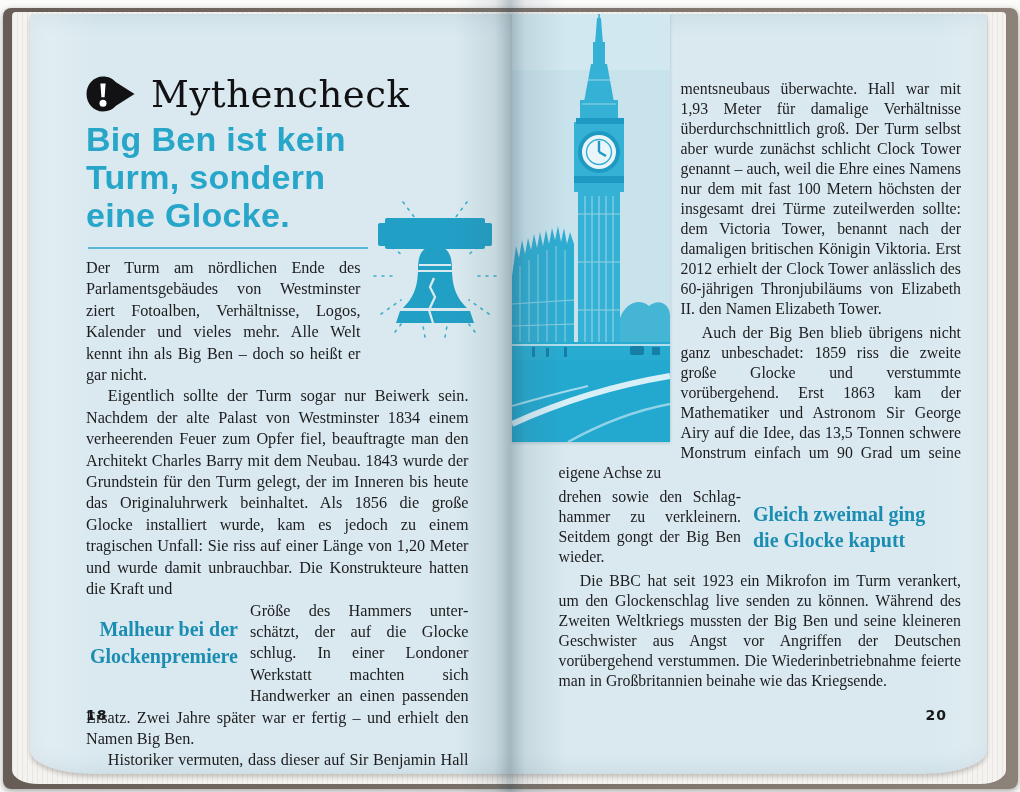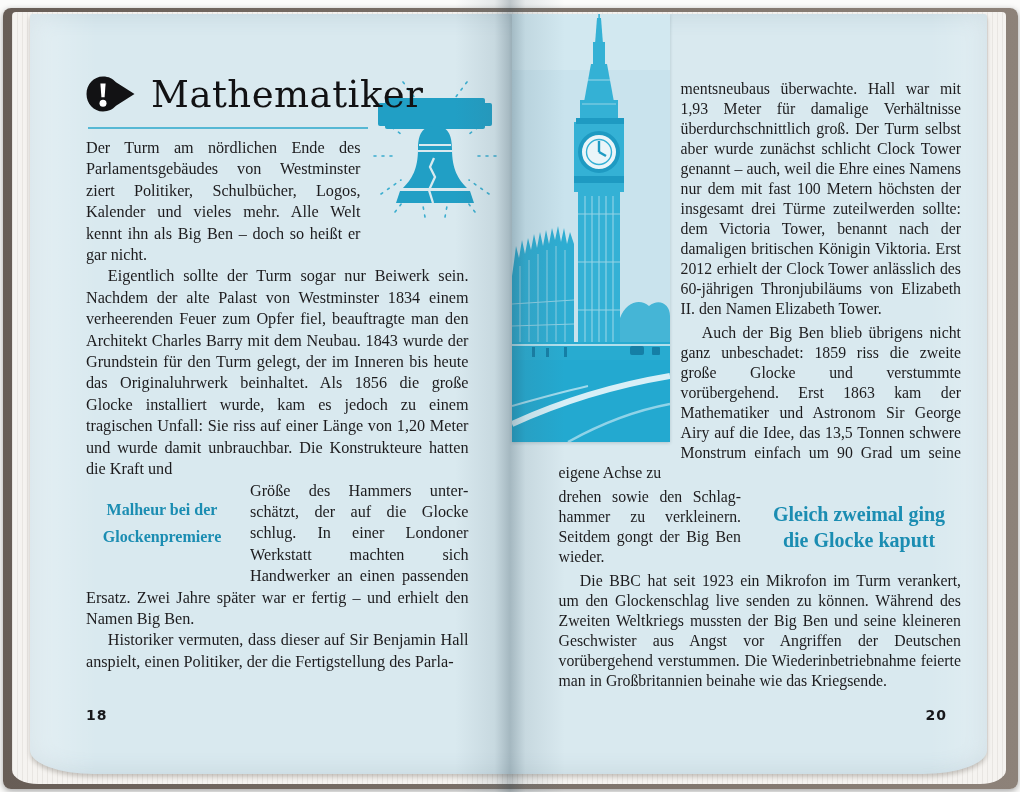--- a/index.html
+++ b/index.html
@@ -58,22 +58,22 @@
   .ind{text-indent:1.35em;}
 
   .bell-float{
     float:right;width:124px;height:142px;
     margin:-62px -28px 6px 12px;
   }
   .malheur-float{
     float:left;width:152px;height:90px;margin:0 12px 0 0;
     box-sizing:border-box;padding-top:15px;
     font-family:"Liberation Serif", serif;font-weight:700;
-    font-size:16px;line-height:27px;color:#1b8db2;
-    white-space:pre-line;text-align:center;text-indent:0;
+    font-size:20px;line-height:27px;color:#1b8db2;
+    white-space:pre-line;text-align:right;text-indent:0;
   }
   .pagenum{
     position:absolute;bottom:51px;
     font-family:"DejaVu Sans", sans-serif;font-weight:700;
     font-size:14px;letter-spacing:1px;color:#17171a;
   }
   .pn-left{left:56px;}
   .pn-right{right:40px;}
 
   
@@ -83,42 +83,45 @@
     float:left;width:158px;height:428px;
     margin:-65px 11px 8px -43px;
     box-shadow:0 1px 3px rgba(60,90,105,.25);
   }
   .photo-float svg{display:block;width:100%;height:100%;}
   .gleich-float{
     float:right;width:212px;height:82px;margin:2px 0 0 12px;
     box-sizing:border-box;padding-top:12px;
     font-family:"Liberation Serif", serif;font-weight:700;
     font-size:20px;line-height:26px;color:#1b8db2;
-    white-space:pre-line;text-align:center;text-indent:0;
+    white-space:pre-line;text-align:left;text-indent:0;
   }
 </style>
 </head>
 <body>
 
 <div class="cover"></div>
 <div class="stack"></div>
 
 <div class="spread">
 
   <div class="page page-left">
 
     <div class="myth-head">
       <svg class="myth-icon" viewBox="0 0 54 40">
         <path d="M19 2.5 C9.6 2.5 2.5 10.4 2.5 20 C2.5 29.6 9.6 37.5 19 37.5 C24.8 37.5 28.4 35.4 32 31.8 L50.5 20 L32 8.2 C28.4 4.6 24.8 2.5 19 2.5 Z" fill="#121214"></path>
         <path d="M16.4 9.5 L21.6 9.5 L20.6 23.2 L17.4 23.2 Z" fill="#ffffff"></path>
         <circle cx="19" cy="29.2" r="3.5" fill="#ffffff"></circle>
       </svg>
-      <div class="myth-title">Mathematiker</div>
+      <div class="myth-title">Mythencheck</div>
     </div>
 
+    <div class="headline">Big Ben ist kein
+Turm, sondern
+eine Glocke.</div>
 
     <div class="rule"></div>
 
     <div class="body-txt">
 
       <div class="bell-float">
         <svg viewBox="0 0 124 142">
           <g stroke="#2aa7cb" stroke-width="1.6" stroke-linecap="round" stroke-dasharray="2 6" opacity=".9" fill="none">
             <line x1="6" y1="42" x2="28" y2="58"></line>
             <line x1="1" y1="80" x2="24" y2="80"></line>
@@ -143,21 +146,21 @@
           </g>
           <g stroke="#d9e9ef" stroke-width="2" fill="none">
             <line x1="46" y1="69" x2="78" y2="69"></line>
             <line x1="45" y1="75" x2="79" y2="75"></line>
             <line x1="29" y1="113.6" x2="95" y2="113.6" stroke-width="2.6"></line>
             <path d="M60 127 L56 114 L62 101 L57 91 L61 82" stroke-width="2.3"></path>
           </g>
         </svg>
       </div>
 
-      <p>Der Turm am nördlichen Ende des Parlamentsgebäudes von Westmins­ter ziert Politiker, Schulbücher, Lo­gos, Kalender und vieles mehr. Alle Welt kennt ihn als Big Ben – doch so heißt er gar nicht.</p>
+      <p>Der Turm am nördlichen Ende des Parlamentsgebäudes von Westmins­ter ziert Fotoalben, Verhältnisse, Lo­gos, Kalender und vieles mehr. Alle Welt kennt ihn als Big Ben – doch so heißt er gar nicht.</p>
       <p class="ind">Eigentlich sollte der Turm sogar nur Beiwerk sein. Nach­dem der alte Palast von Westminster 1834 einem verhee­renden Feuer zum Opfer fiel, beauftragte man den Archi­tekt Charles Barry mit dem Neubau. 1843 wurde der Grundstein für den Turm gelegt, der im Inneren bis heute das Originaluhrwerk beinhaltet. Als 1856 die große Glocke installiert wurde, kam es jedoch zu einem tragischen Un­fall: Sie riss auf einer Länge von 1,20 Meter und wurde da­mit unbrauchbar. Die Konstrukteure hatten die Kraft und</p>
 
       <div>
         <div class="malheur-float">Malheur bei der
 Glockenpremiere</div>
         <p>Größe des Hammers unter­schätzt, der auf die Glocke schlug. In einer Londoner Werkstatt machten sich Handwerker an ei­nen passenden Ersatz. Zwei Jahre später war er fertig – und erhielt den Namen Big Ben.</p>
       </div>
 
       <p class="ind">Historiker vermuten, dass dieser auf Sir Benjamin Hall anspielt, einen Politiker, der die Fertigstellung des Parla-</p>
     </div>

